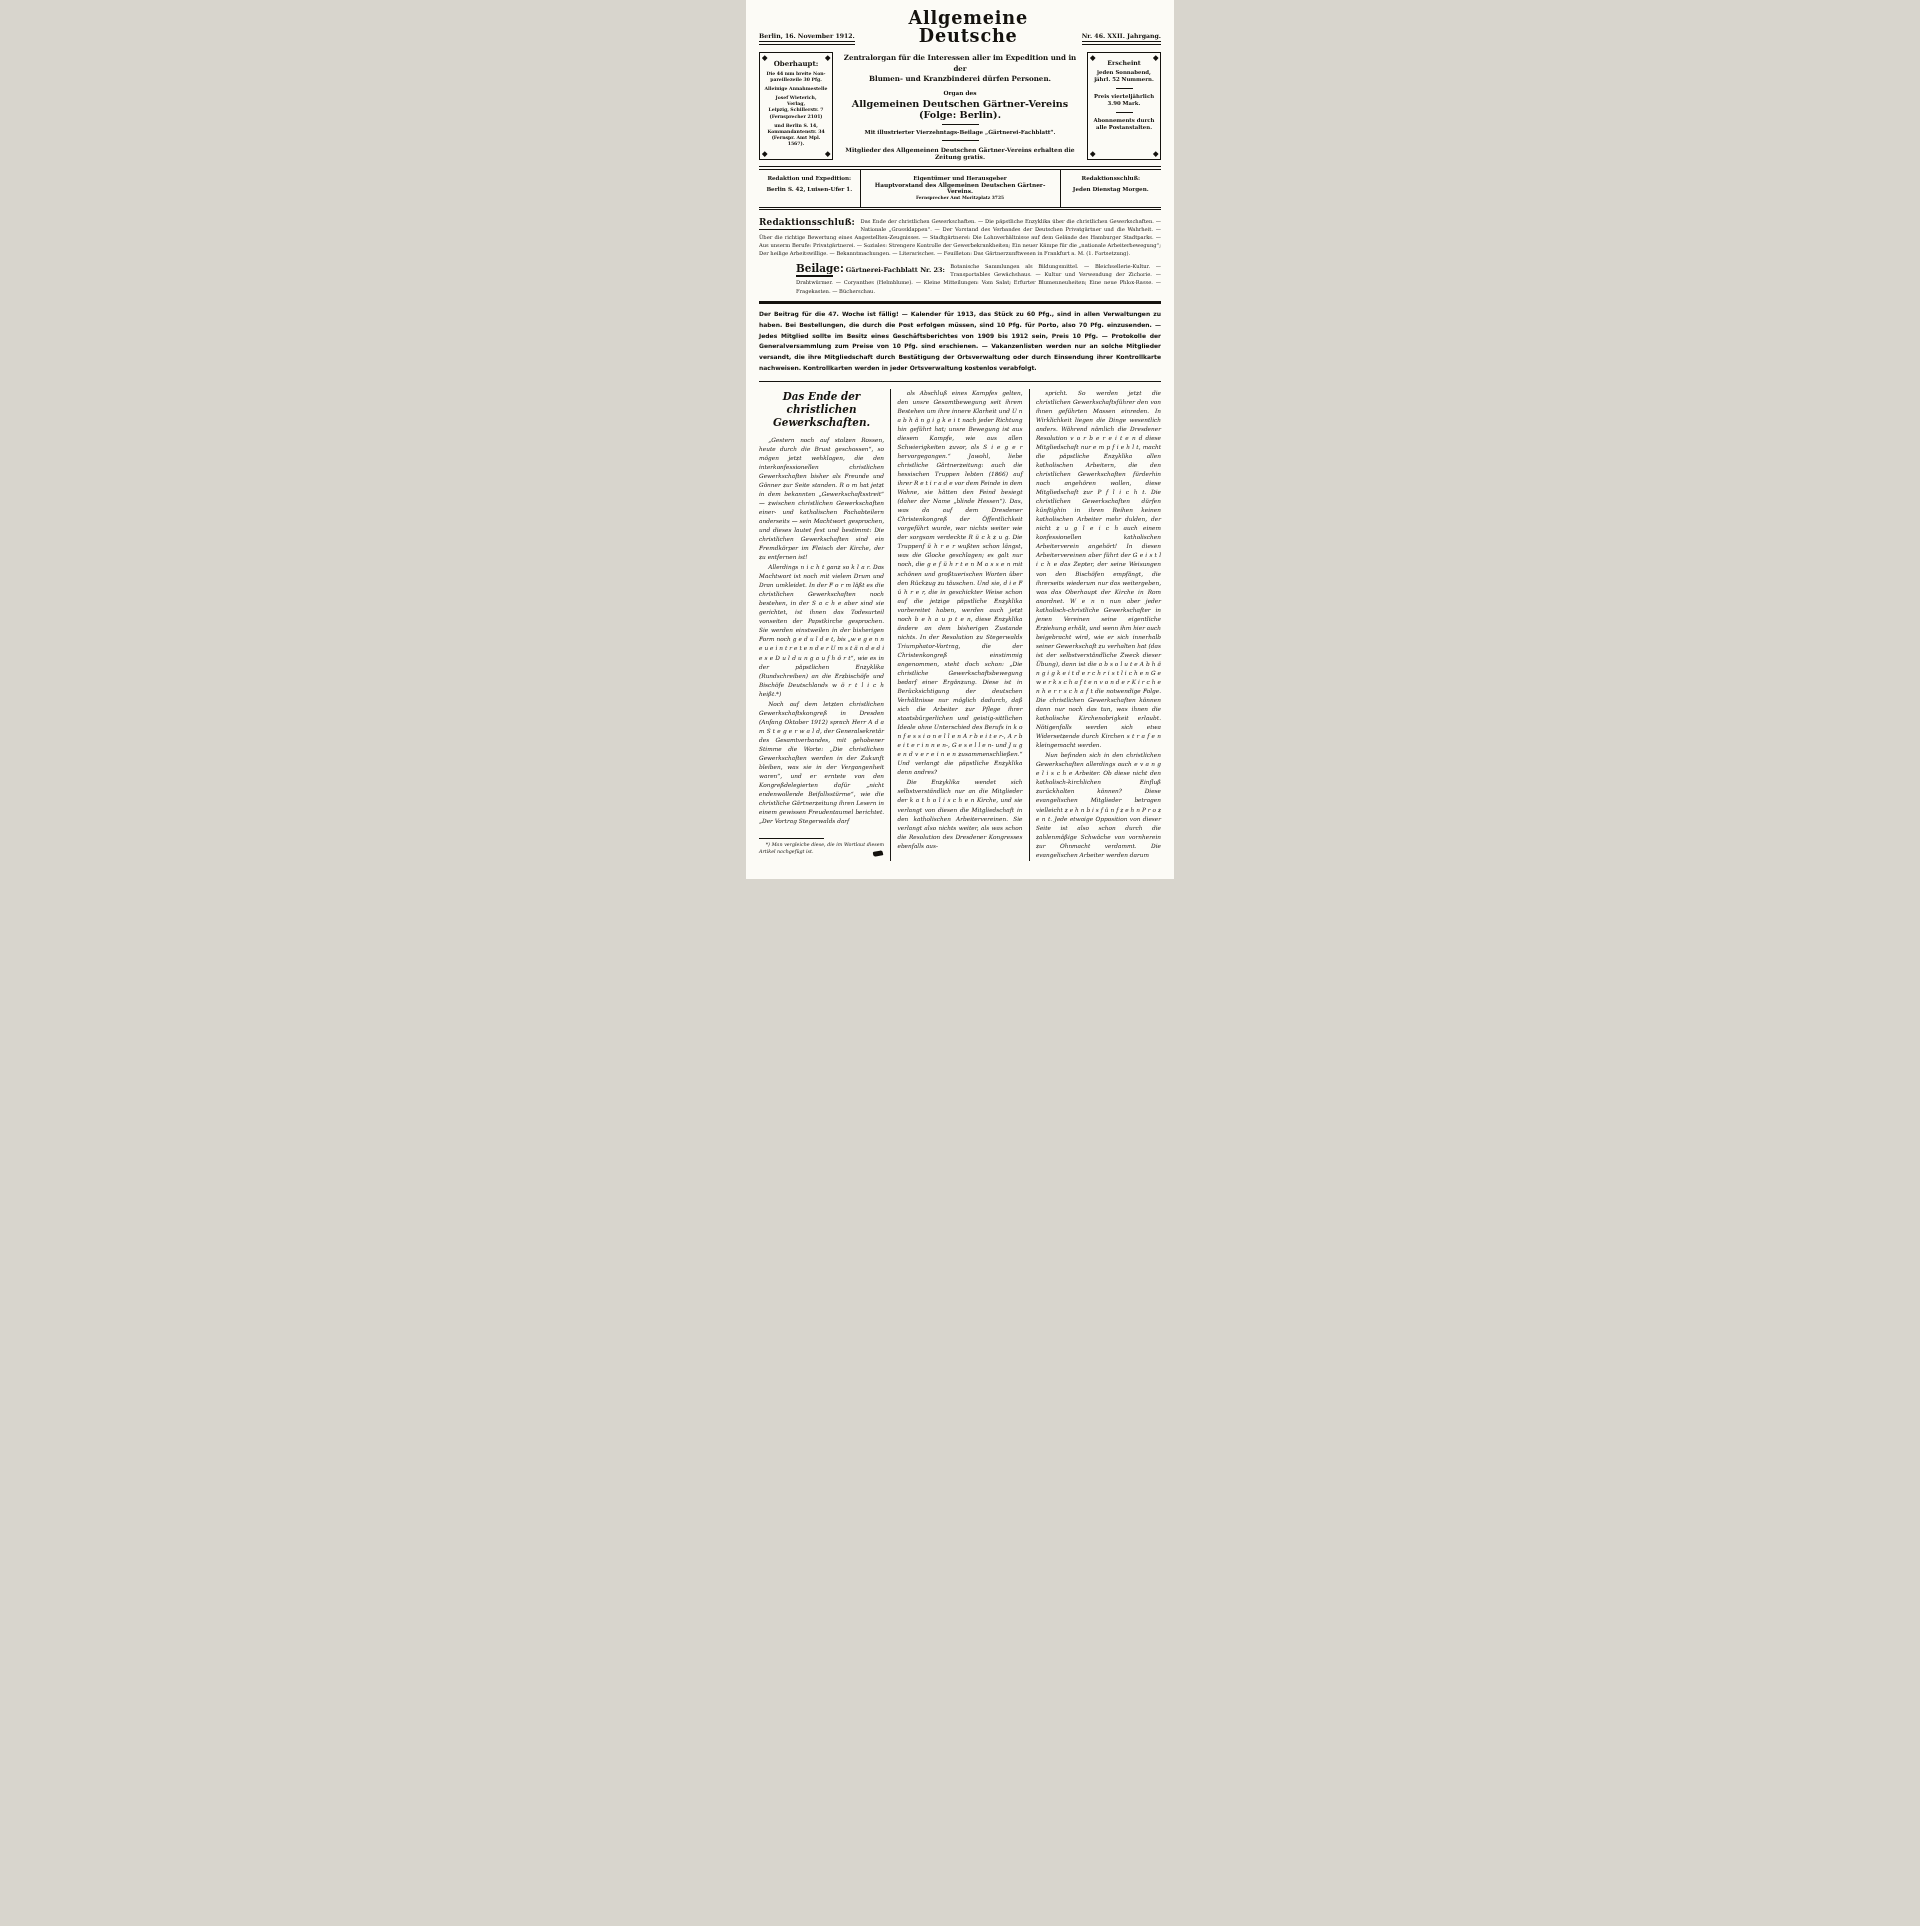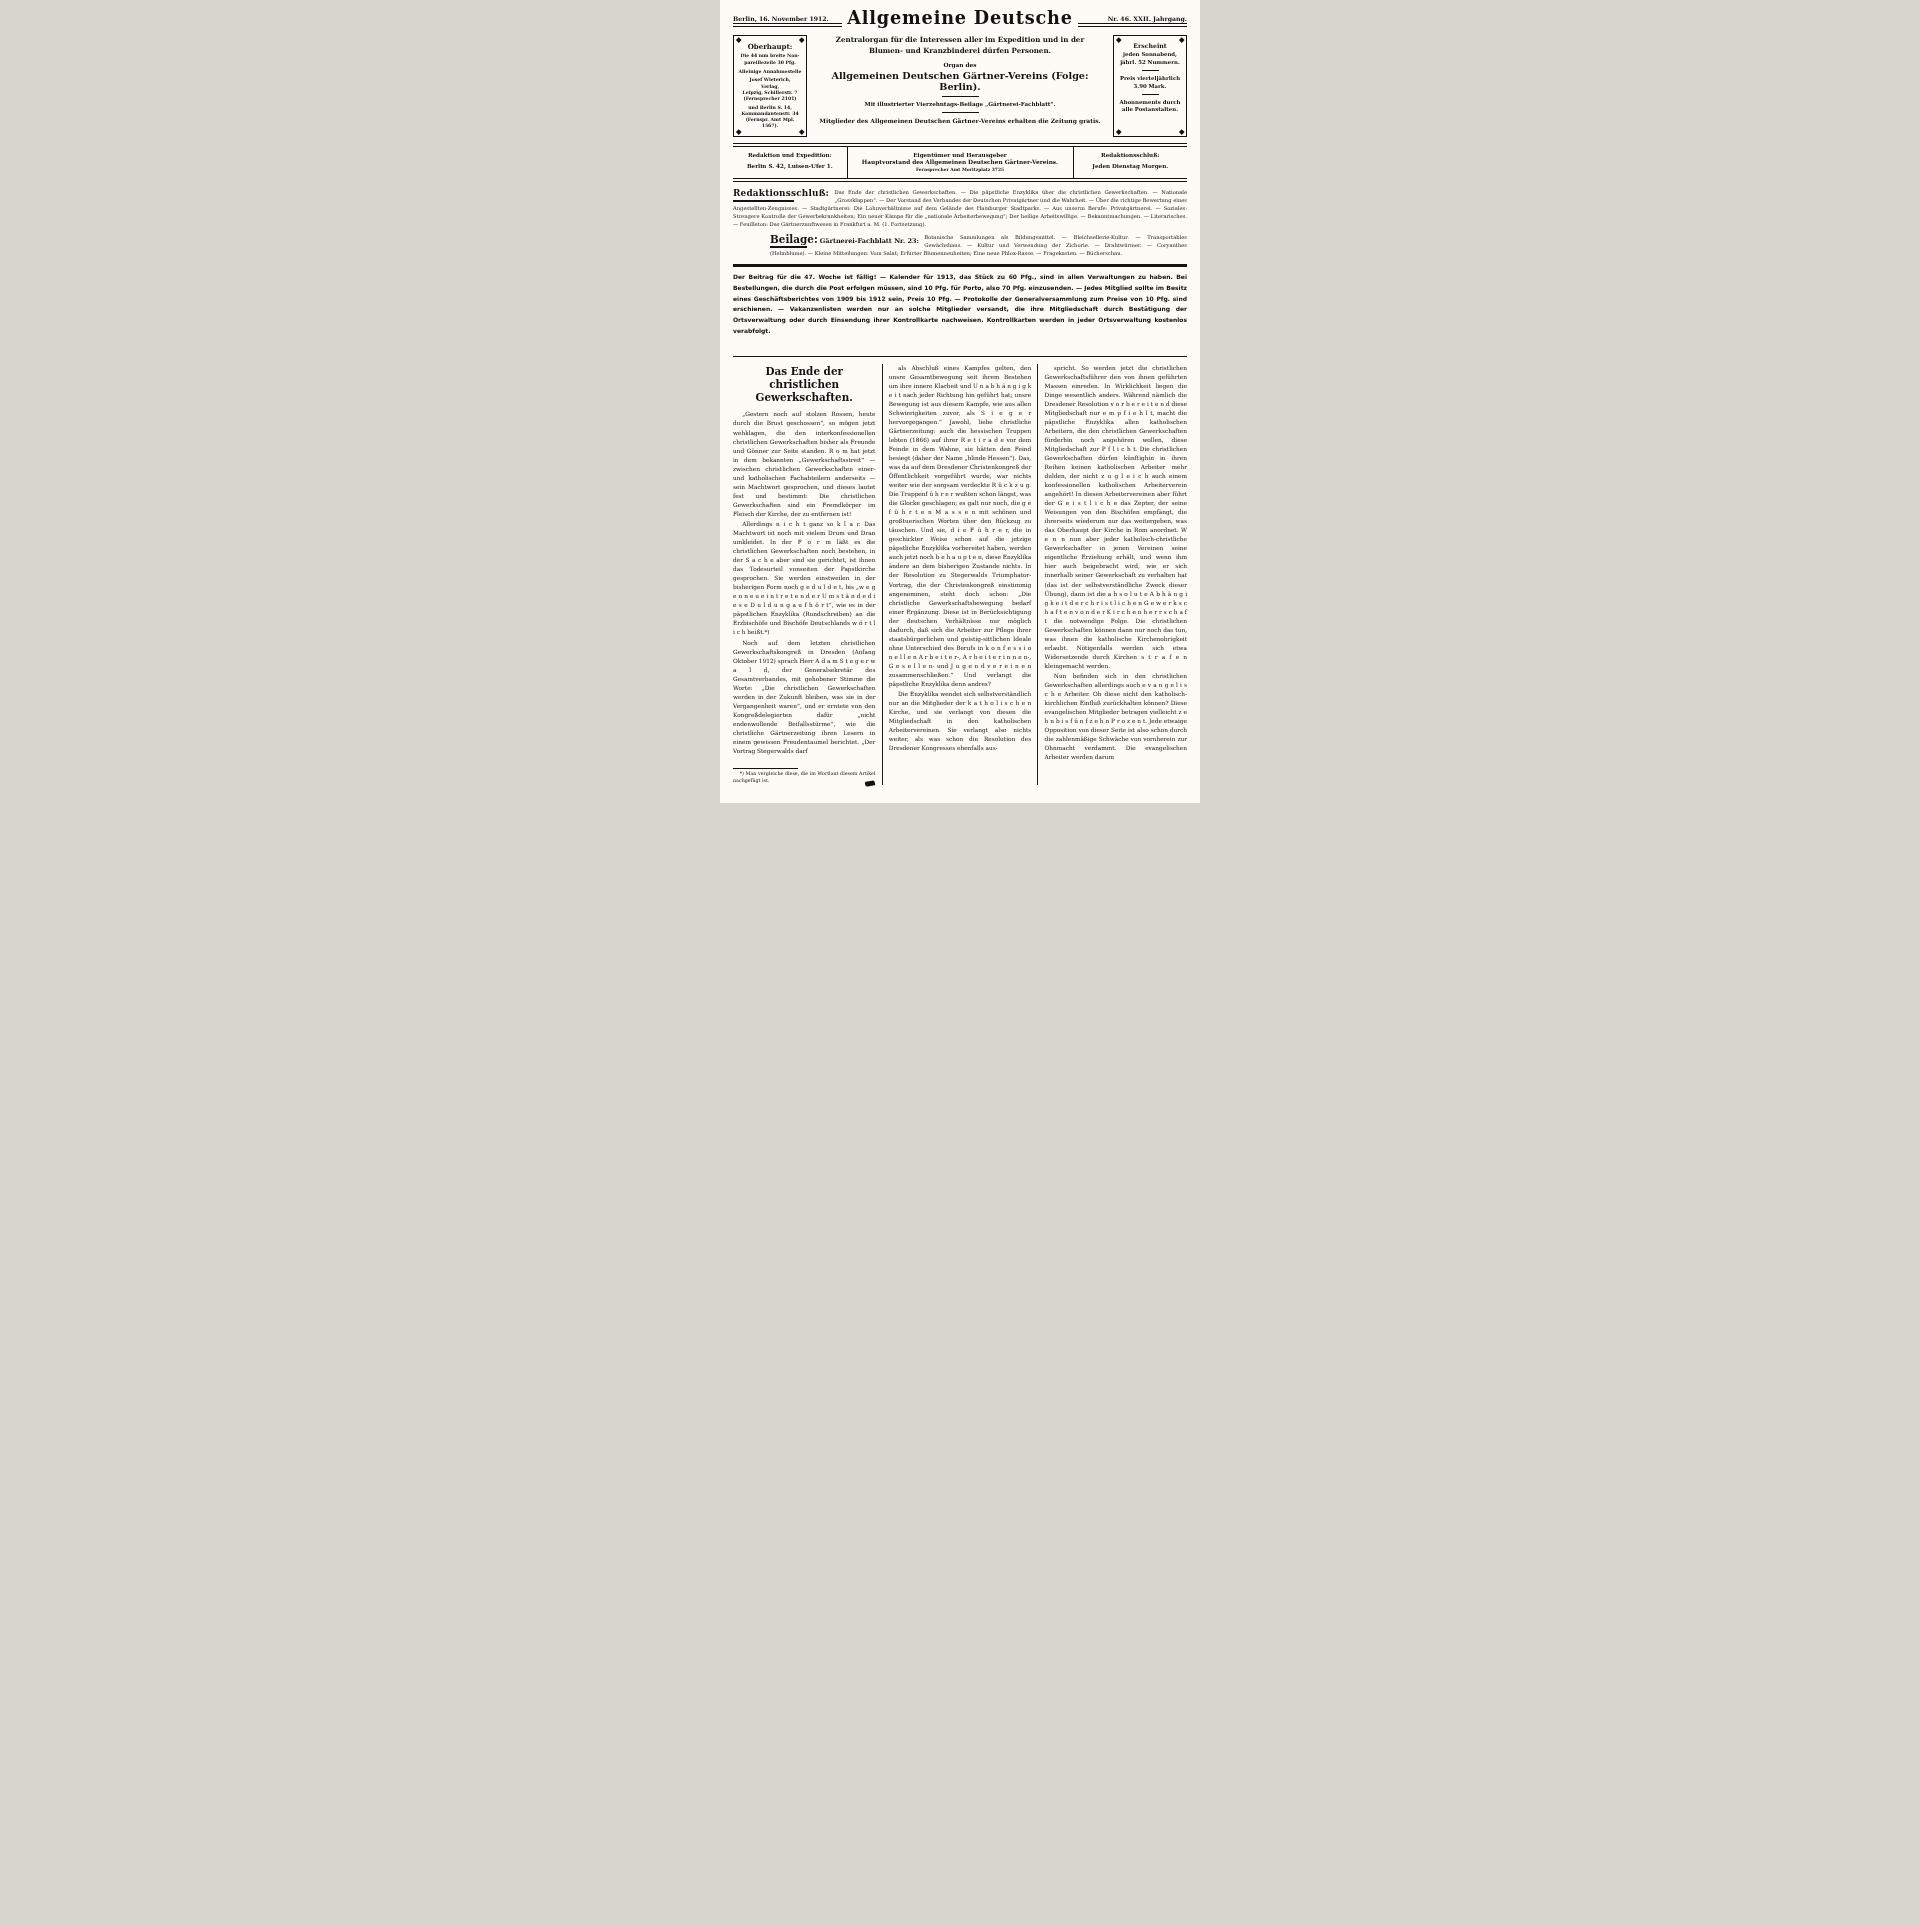--- a/index.html
+++ b/index.html
@@ -1,17 +1,17 @@
 <!DOCTYPE html>
 <html style="font-size:6.2px"><head>
 <meta charset="utf-8">
 <style>
   html,body{margin:0;padding:0;background:#d8d5cd;}
   .page{
-    width:480px;min-height:671px;margin:0 auto;background:#fcfbf6;color:#14120e;
+    width:428px;min-height:671px;margin:0 auto;background:#fcfbf6;color:#14120e;
     padding:9.2px 13px 17.7px;box-sizing:border-box;
     font-family:"DejaVu Serif","Liberation Serif",serif;
   }
   
   .mast-row{display:grid;grid-template-columns:1fr auto 1fr;align-items:end;column-gap:5.4px;}
   .mast-date{font-size:6.2px;font-weight:700;white-space:nowrap;}
   .mast-issue{font-size:6.2px;font-weight:700;text-align:right;white-space:nowrap;justify-self:end;}
   .dbl-underline{height:1.5px;border-top:0.8px solid #14120e;border-bottom:0.8px solid #14120e;margin-top:1.9px;}
   .mast-pretitle{font-size:17.7px;font-weight:700;letter-spacing:0.8px;text-align:center;line-height:1;}
   .mast-title{
@@ -64,21 +64,21 @@
   .beilage-ref{font-size:6.5px;font-weight:700;}
   .beilage-bar{height:1.9px;background:#14120e;width:37px;margin-top:1.2px;}
   .beilage-text{font-size:5.2px;line-height:1.6;text-align:justify;}
   
   .heavy-rule{height:2.7px;background:#14120e;margin-top:6.2px;}
   .notice{
     margin-top:5.4px;font-family:"DejaVu Sans","Liberation Sans",sans-serif;
     font-weight:700;font-size:6px;line-height:1.8;text-align:justify;
   }
   
-  .columns{display:flex;margin-top:19px;border-top:1.2px solid #14120e;padding-top:7px;}
+  .columns{display:flex;margin-top:7px;border-top:1.2px solid #14120e;padding-top:7px;font-style:italic;}
   .col{flex:1 1 0;padding:0 6.2px;font-size:5.8px;line-height:1.56;text-align:justify;box-sizing:border-box;}
   .col:first-child{padding-left:0;}
   .col:last-child{padding-right:0;}
   .col + .col{border-left:0.8px solid #1c1a16;}
   .headline{font-size:10.4px;font-weight:700;text-align:center;line-height:1.25;margin:1.5px 3.9px 6.2px;}
   .col p{margin:0 0 1.2px;text-indent:1.6em;}
   .footnote{margin-top:11.6px;position:relative;font-size:4.8px;line-height:1.45;}
   .footnote-rule{width:65px;border-top:0.8px solid #14120e;margin-bottom:2.7px;}
   .footnote p{margin:0;text-indent:1.4em;}
   .ink-smudge{position:absolute;right:0.8px;bottom:-0.8px;width:10px;height:5px;background:#14120e;

